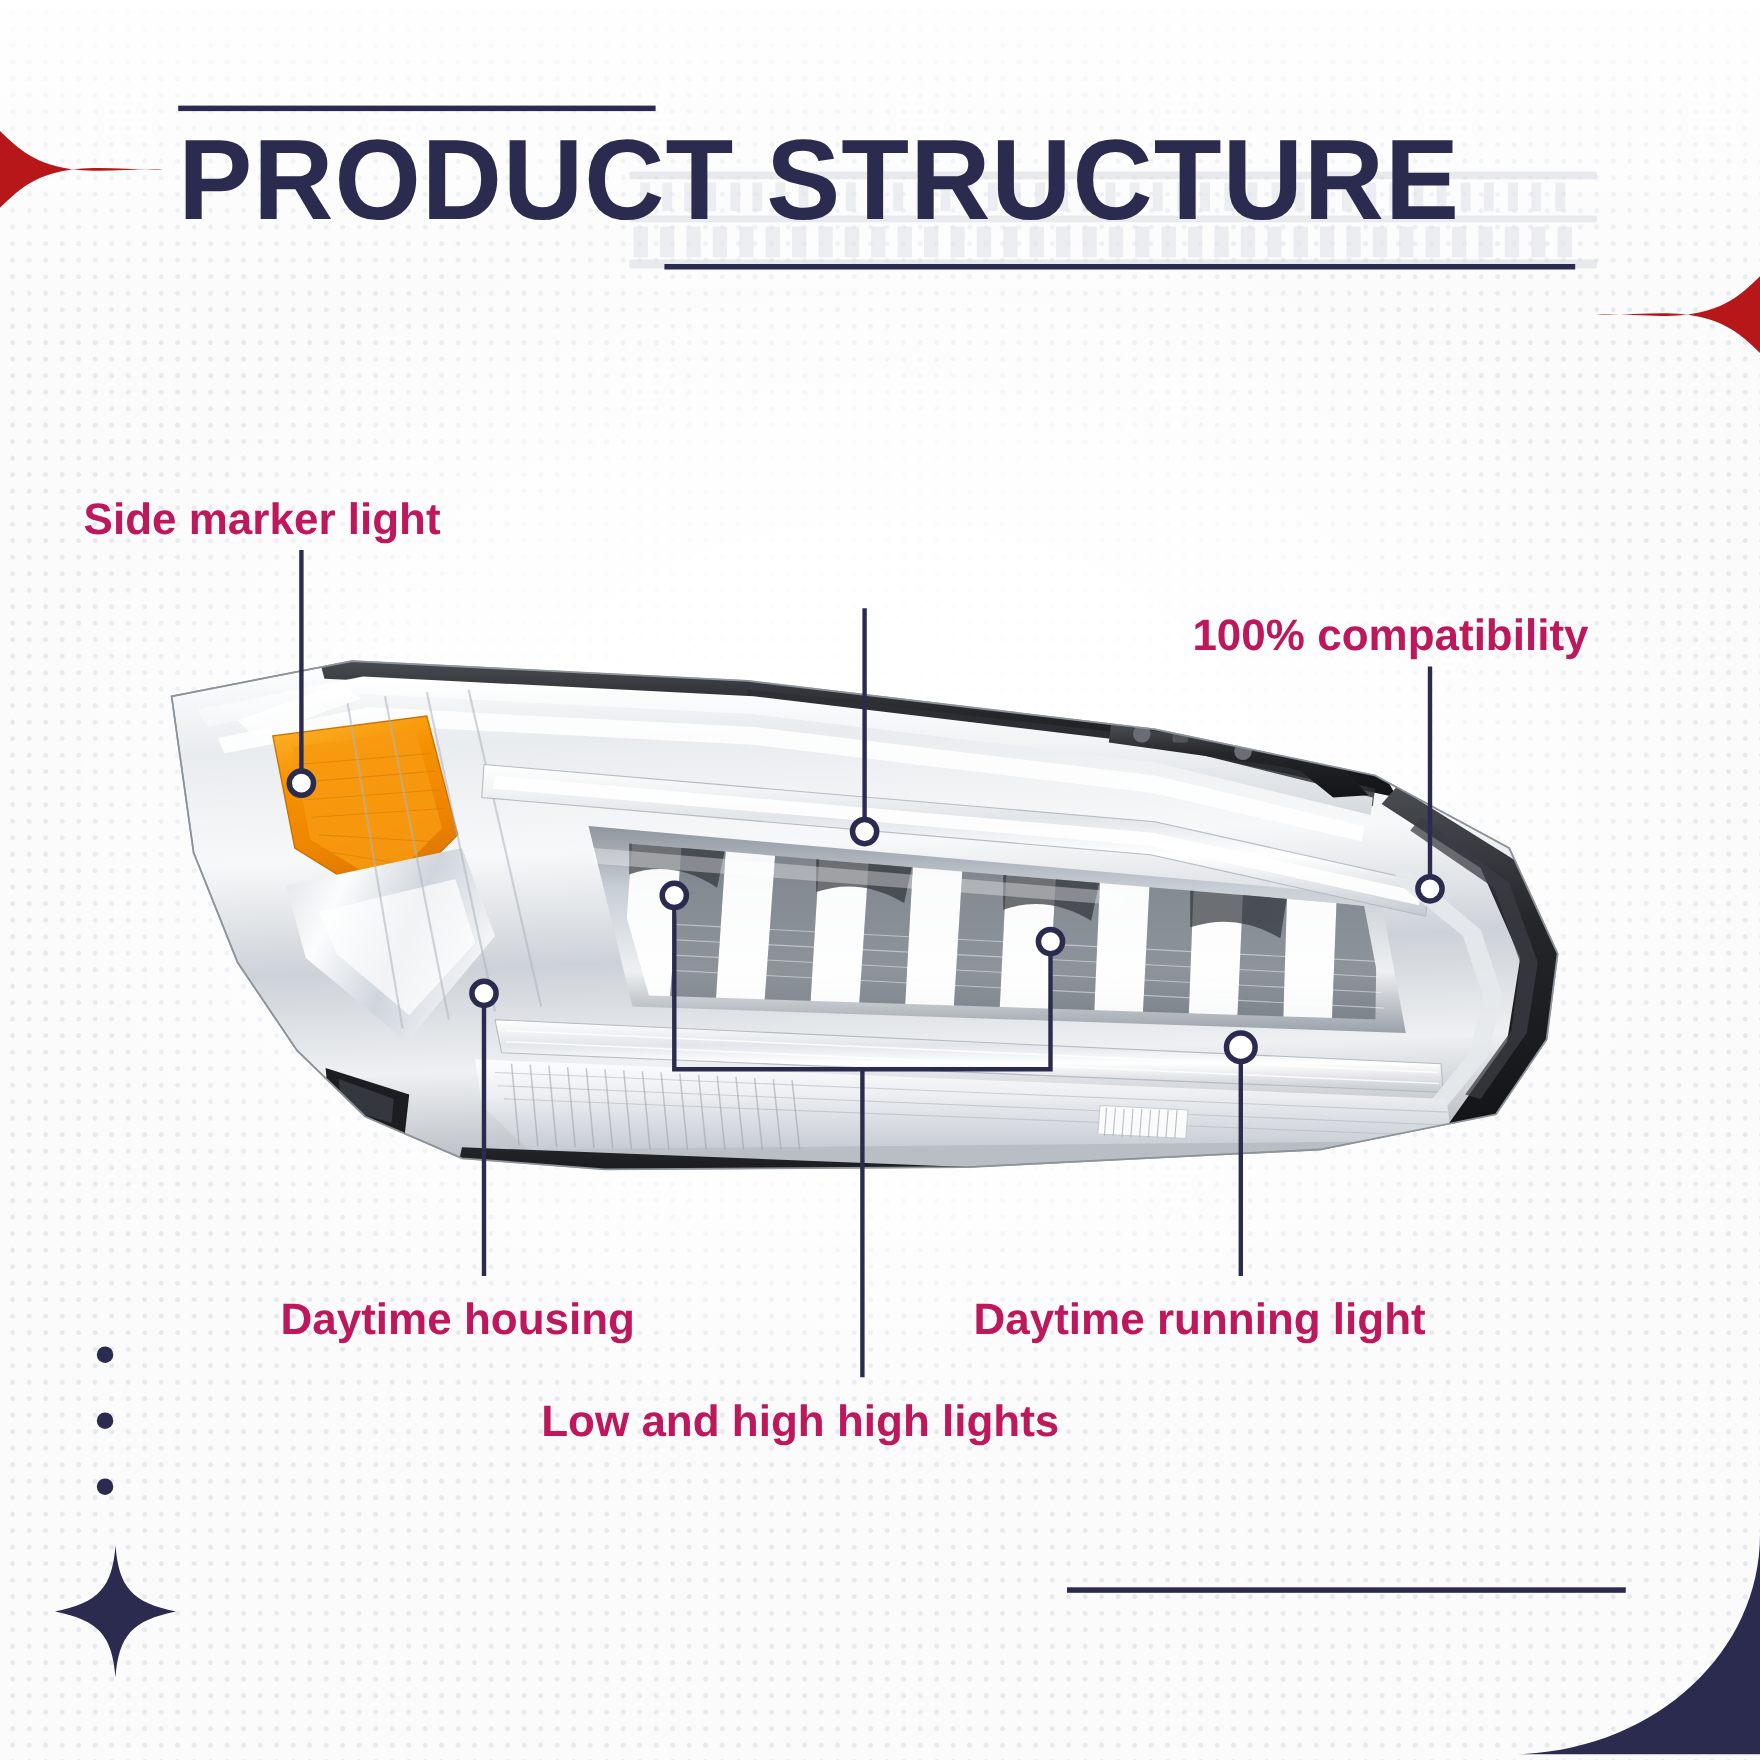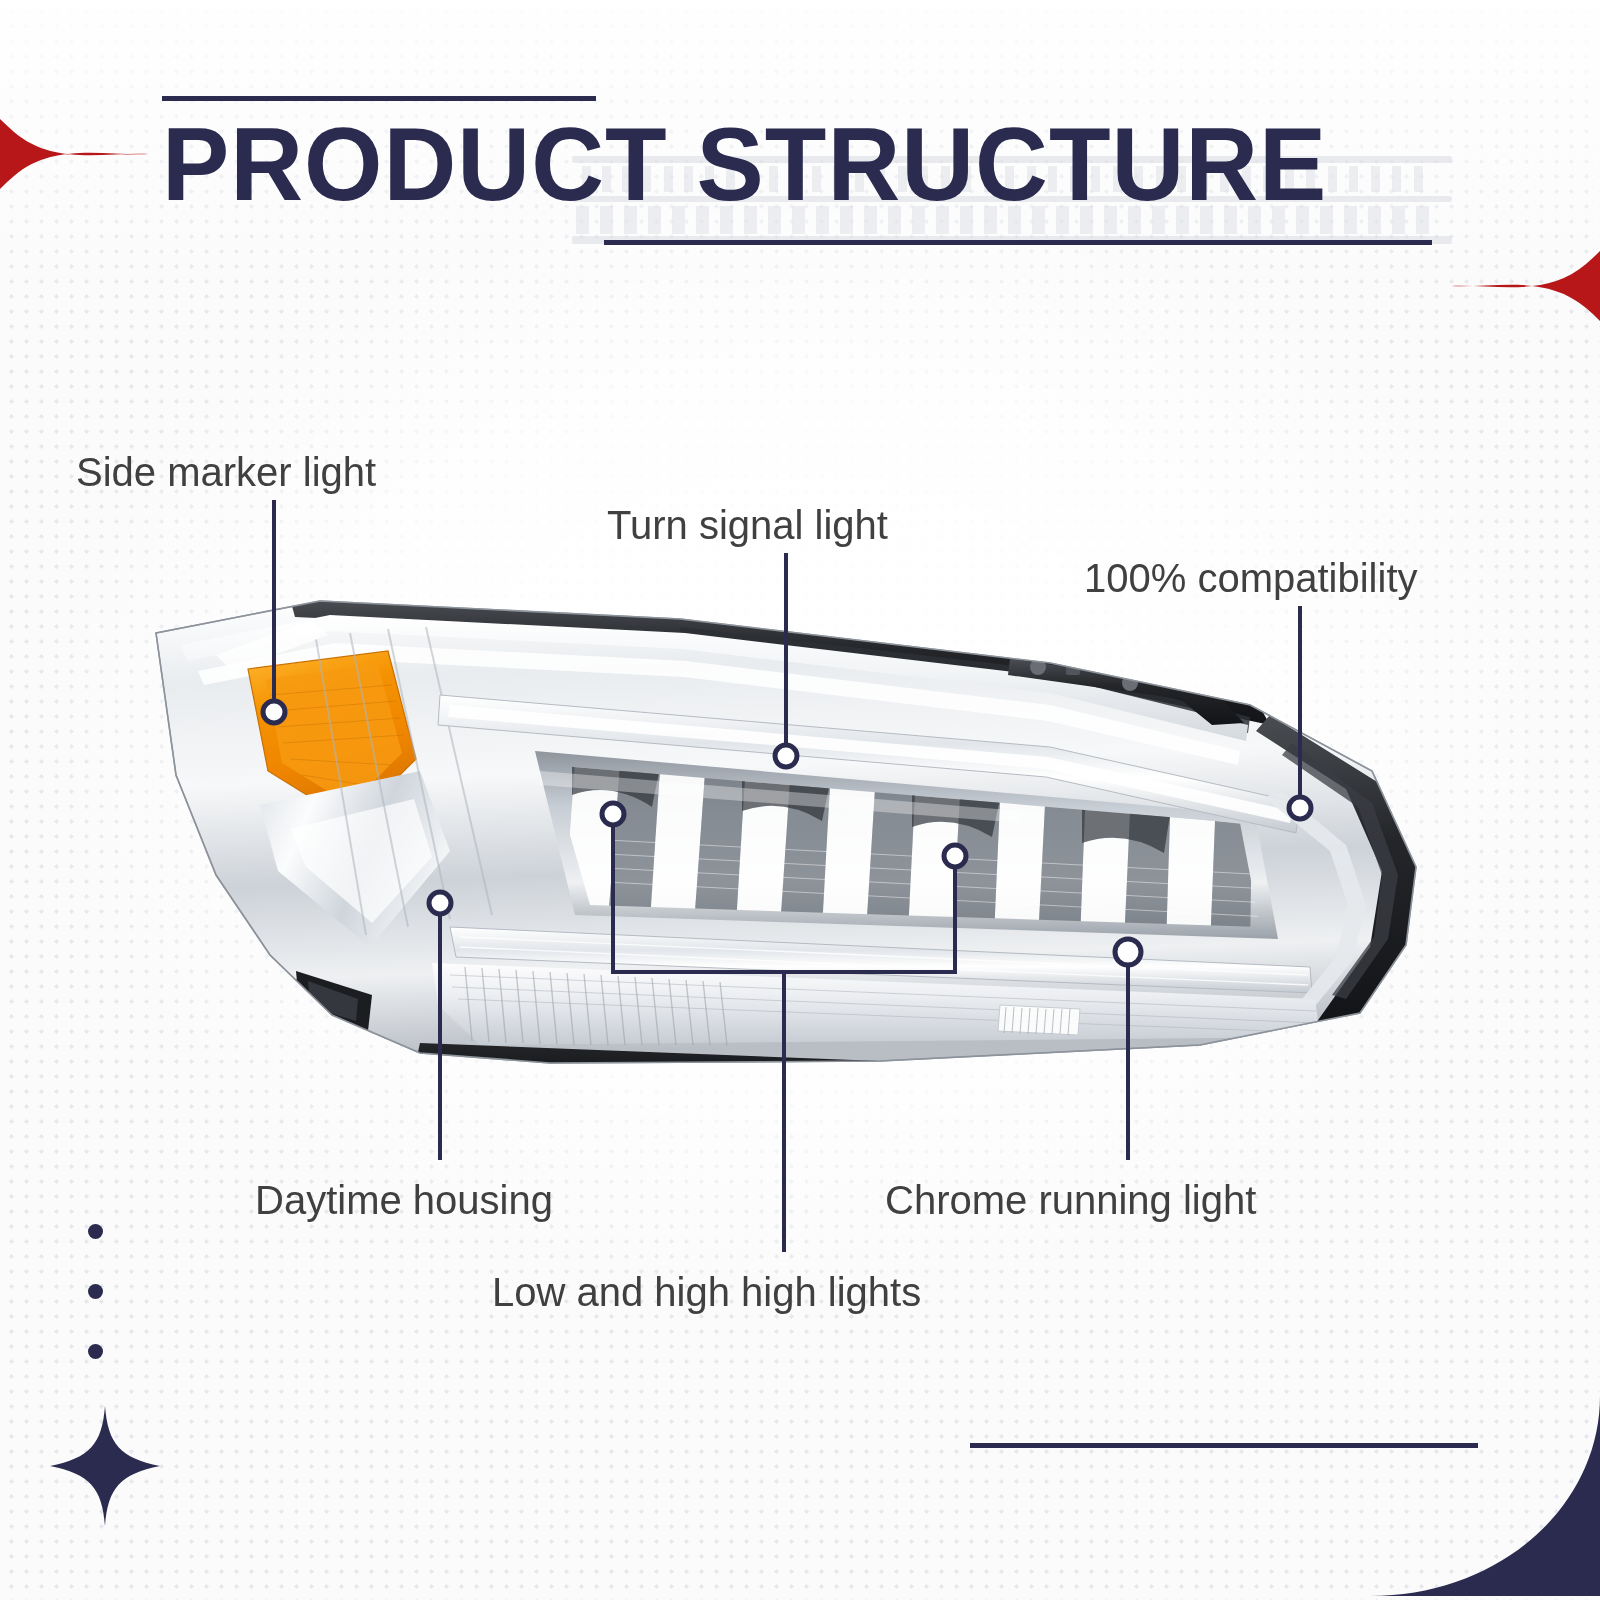--- a/index.html
+++ b/index.html
@@ -97,22 +97,22 @@
   #callout-layer {
     position: absolute; inset: 0;
     pointer-events: none;
   }
   #callout-layer svg { position: absolute; inset: 0; width: 1600px; height: 1600px; }
 
   .callout-label {
     position: absolute;
     font-family: "Liberation Sans", sans-serif;
     font-size: 40px;
-    font-weight: 400;
-    color: #404040;
+    font-weight: 700;
+    color: #be185d;
     white-space: nowrap;
     line-height: 1;
   }
 
   
   #deco-dots { position: absolute; left: 88px; bottom: 196px; }
   .deco-dot {
     width: 15px; height: 15px;
     border-radius: 50%;
     background: #2b2b50;
@@ -486,29 +486,28 @@
         <circle cx="1300" cy="808" r="11"></circle>
         <circle cx="440" cy="903" r="11"></circle>
         <circle cx="613" cy="814" r="11"></circle>
         <circle cx="955" cy="856" r="11"></circle>
         <circle cx="1128" cy="952" r="13"></circle>
       </g>
     </svg>
 
     <div class="callout-label" style="left:76px;  top:452px;">Side marker light</div>
 
-    <div class="callout-label" style="left:607px; top:505px;">Turn signal light</div>
 
     <div class="callout-label" style="left:1084px; top:558px;">100% compatibility</div>
 
     <div class="callout-label" style="left:255px; top:1180px;">Daytime housing</div>
 
     <div class="callout-label" style="left:492px; top:1272px;">Low and high high lights</div>
 
-    <div class="callout-label" style="left:885px; top:1180px;">Chrome running light</div>
+    <div class="callout-label" style="left:885px; top:1180px;">Daytime running light</div>
   </div>
 
   <div id="deco-dots">
     <div class="deco-dot"></div>
     <div class="deco-dot"></div>
     <div class="deco-dot"></div>
   </div>
 
   <div id="deco-sparkle">
     <svg width="110" height="120" viewBox="0 0 110 120">

